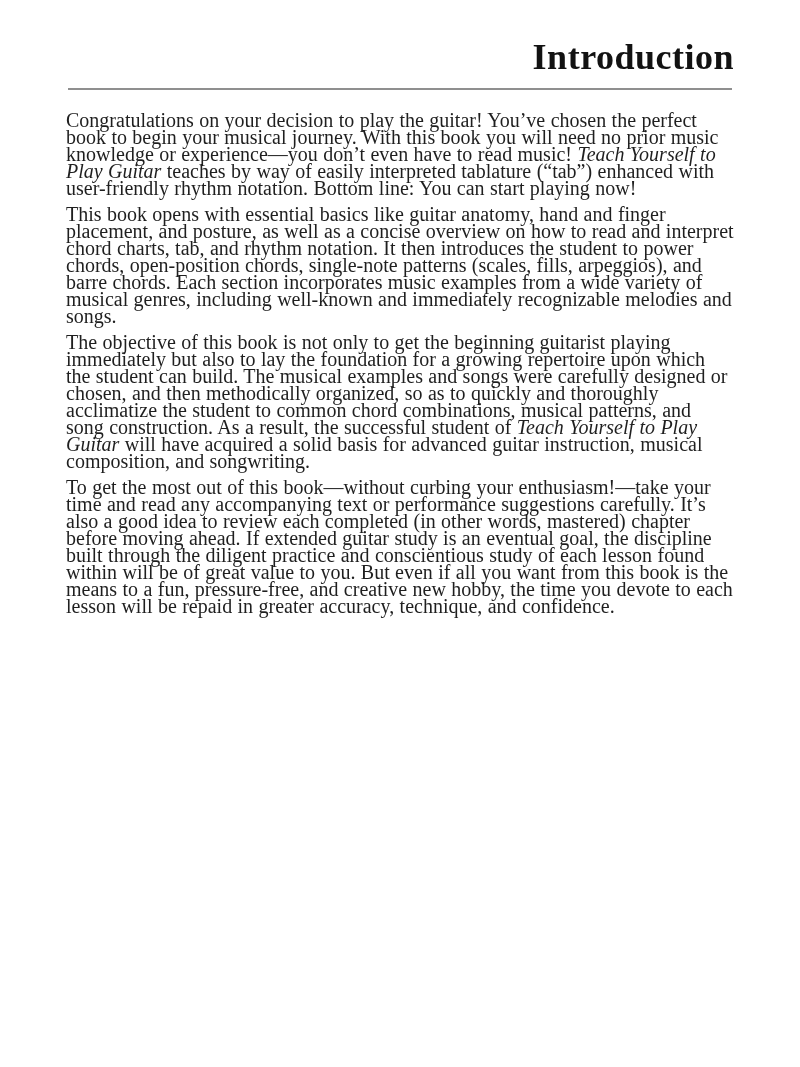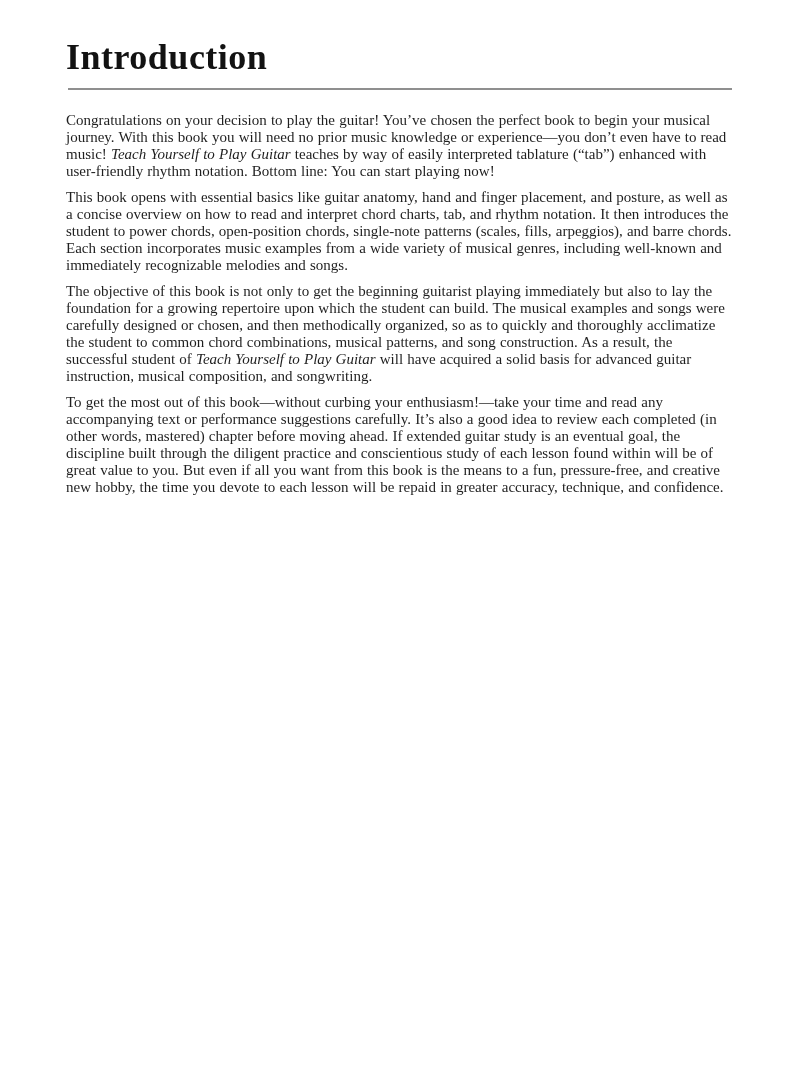--- a/index.html
+++ b/index.html
@@ -13,36 +13,36 @@
     height: 1067px;
     margin: 0 auto;
     background: #ffffff;
     box-sizing: border-box;
     padding: 26px 66px 0 66px;
     font-family: "Liberation Serif", "DejaVu Serif", serif;
     color: #1f1f1f;
     overflow: hidden;
   }
   .page-title {
-    text-align: left;
+    text-align: right;
     font-size: 36px;
     font-weight: 700;
     margin: 10px 0 10px 0;
     color: #121212;
     letter-spacing: 0.5px;
     font-family: "Liberation Serif", "DejaVu Serif", serif;
   }
   .title-rule {
     height: 0;
     border: 0;
     border-top: 2px solid #8f8f8f;
     margin: 0 2px 22px 2px;
   }
   .body-text p {
-    font-size: 15px;
+    font-size: 20px;
     line-height: 17px;
     margin: 0 0 9px 0;
     text-align: left;
     word-spacing: 0.4px;
     color: #1f1f1f;
   }
   .body-text i {
     font-style: italic;
   }
 </style>

